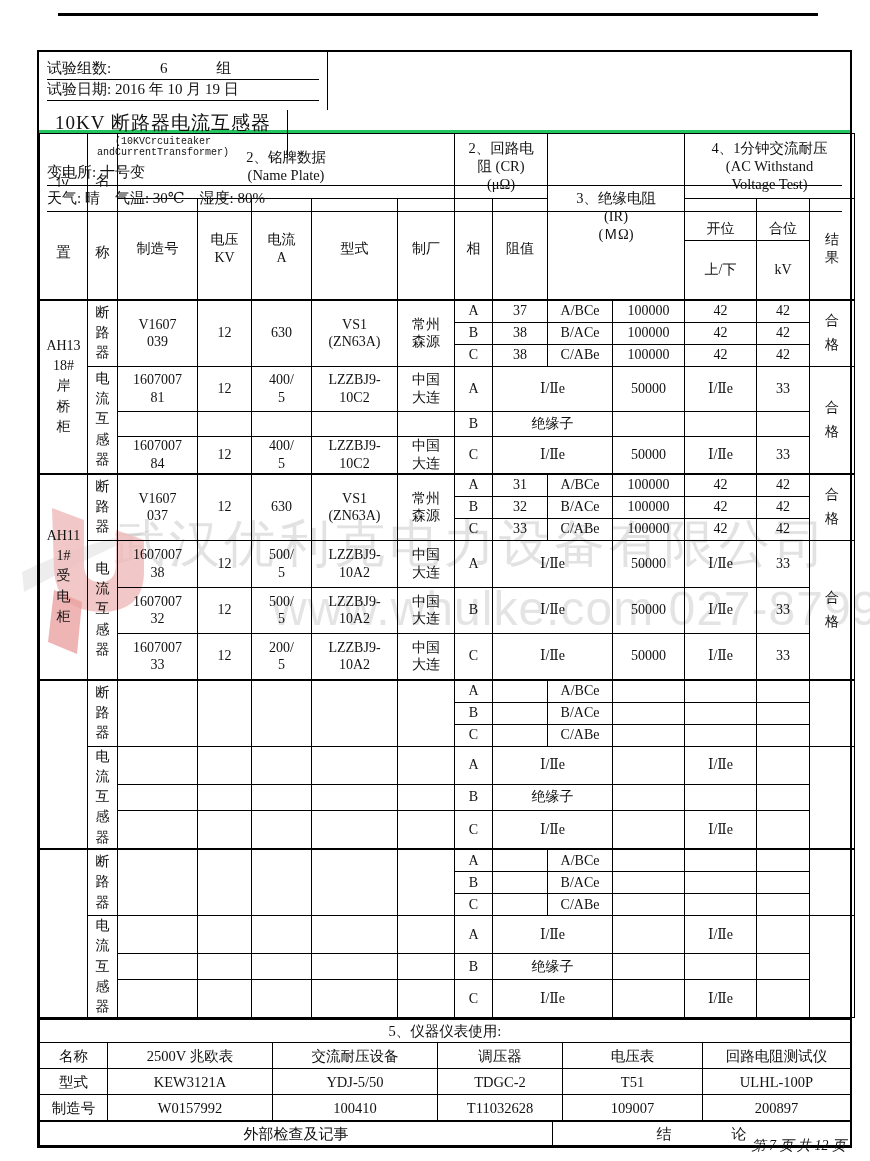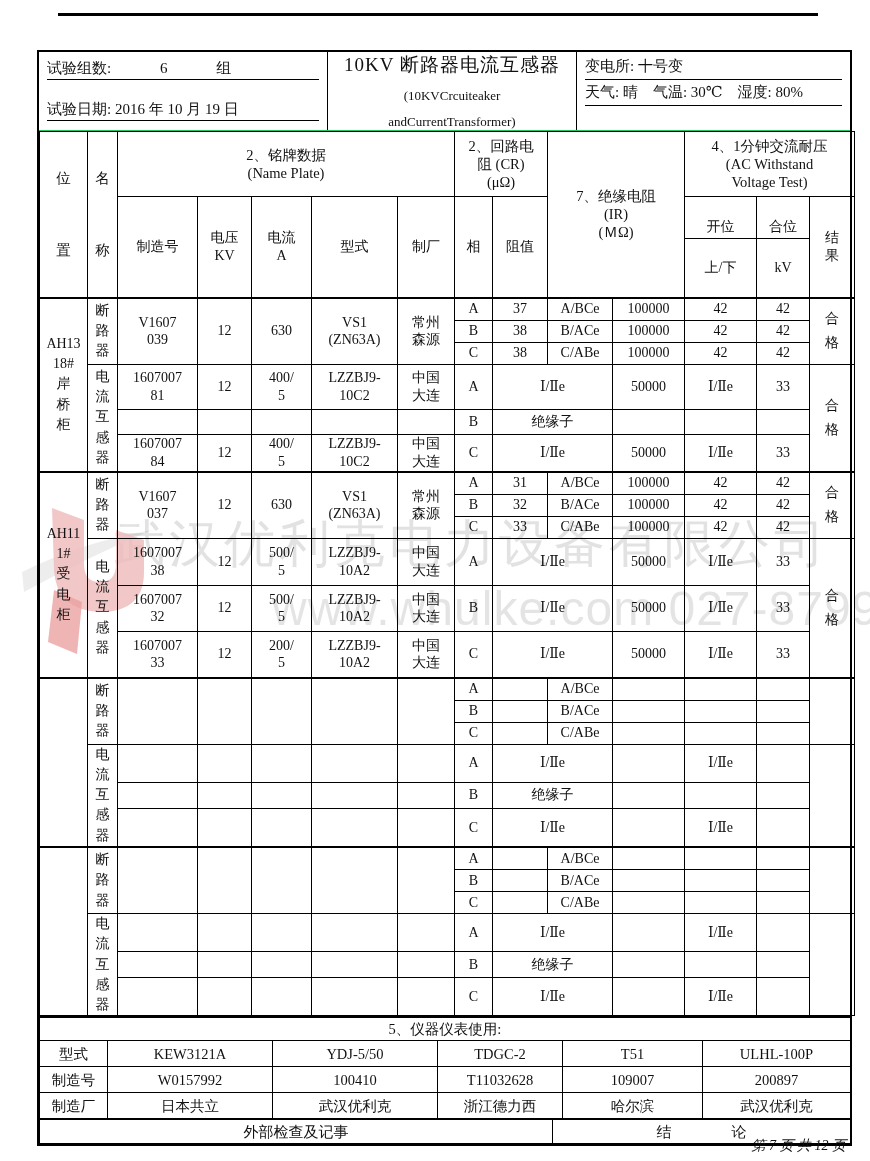--- a/index.html
+++ b/index.html
@@ -7,26 +7,26 @@
         font-family:"Liberation Serif","DejaVu Serif",serif;color:#111;}
   .toprule{position:absolute;left:58px;top:13px;width:760px;height:3px;background:#000;}
   
   .wm1{position:absolute;left:114px;top:510px;font-size:51px;letter-spacing:4px;white-space:nowrap;
        color:rgba(110,110,110,0.20);z-index:1;}
   .wm2{position:absolute;left:272px;top:581px;font-size:48px;letter-spacing:1px;white-space:nowrap;
        font-family:"Liberation Sans","DejaVu Sans",sans-serif;color:rgba(120,120,120,0.20);z-index:1;}
   .logo{position:absolute;left:20px;top:492px;z-index:1;}
   
   .sheet{position:absolute;left:37px;top:50px;width:811px;border:2px solid #000;z-index:2;background:transparent;}
-  .info{display:flex;border-bottom:1px solid #22c55e;height:78px;font-size:15px;}
+  .info{display:flex;border-bottom:3px solid #22c55e;height:78px;font-size:15px;flex-direction:column;}
   .info-left{width:272px;border-right:1px solid #000;padding:7px 8px 9px;display:flex;flex-direction:column;justify-content:space-between;}
   .info-left .u{display:inline-block;border-bottom:1px solid #000;padding-bottom:1px;}
   .info-mid{width:248px;border-right:1px solid #000;display:flex;flex-direction:column;justify-content:space-between;text-align:center;}
   .info-mid .t1{font-size:19px;letter-spacing:1px;}
-  .info-mid .t2{font-size:13px;font-family:Liberation Serif, serif;}
+  .info-mid .t2{font-size:10px;font-family:Liberation Mono, monospace;}
   .info-right{flex:1;padding:5px 8px 11px;}
   .info-right .u{display:block;border-bottom:1px solid #000;padding:0 0 3px;margin-bottom:3px;}
   table{border-collapse:collapse;width:100%;table-layout:fixed;}
   td{border:1px solid #000;text-align:center;vertical-align:middle;padding:0 1px;
      font-size:14px;line-height:1.25;white-space:pre-line;overflow:hidden;}
   tr.h1 td{height:64px;font-size:14.5px;}
   tr.h2 td{height:46px;}
   td.gapv{line-height:2.5;}
   td.vname{line-height:1.45;}
   td.res{line-height:1.7;}
@@ -101,21 +101,21 @@
 
 置</td>
         <td class="gapv" rowspan="2">名
 
 称</td>
         <td colspan="5">2、铭牌数据
 (Name Plate)</td>
         <td colspan="2">2、回路电
 阻 (CR)
 (μΩ)</td>
-        <td colspan="2" rowspan="2">7、绝缘电阻
+        <td colspan="2" rowspan="2">3、绝缘电阻
 (IR)
 (ＭΩ)</td>
         <td colspan="3">4、1分钟交流耐压
 (AC Withstand
 Voltage Test)</td>
       </tr>
       <tr class="h2">
         <td>制造号</td>
         <td>电压
 KV</td>
@@ -492,42 +492,42 @@
           <col style="width:165px">
         <col style="width:125px">
           <col style="width:140px">
           <col style="width:148px">
       </colgroup>
       <tbody>
           <tr class="ititle">
         <td colspan="6">5、仪器仪表使用:</td>
       </tr>
       <tr>
+        <td>名称</td>
+        <td>2500V 兆欧表</td>
+        <td>交流耐压设备</td>
+        <td>调压器</td>
+        <td>电压表</td>
+        <td>回路电阻测试仪</td>
+      </tr>
+      <tr>
         <td>型式</td>
         <td>KEW3121A</td>
         <td>YDJ-5/50</td>
         <td>TDGC-2</td>
         <td>T51</td>
         <td>ULHL-100P</td>
       </tr>
       <tr>
         <td>制造号</td>
         <td>W0157992</td>
         <td>100410</td>
         <td>T11032628</td>
         <td>109007</td>
         <td>200897</td>
-      </tr>
-      <tr>
-        <td>制造厂</td>
-        <td>日本共立</td>
-        <td>武汉优利克</td>
-        <td>浙江德力西</td>
-        <td>哈尔滨</td>
-        <td>武汉优利克</td>
       </tr>
     </tbody>
       </table>
 
     <table class="bot">
       <colgroup>
           <col style="width:513px">
           <col style="width:298px">
         </colgroup>
       <tbody>

